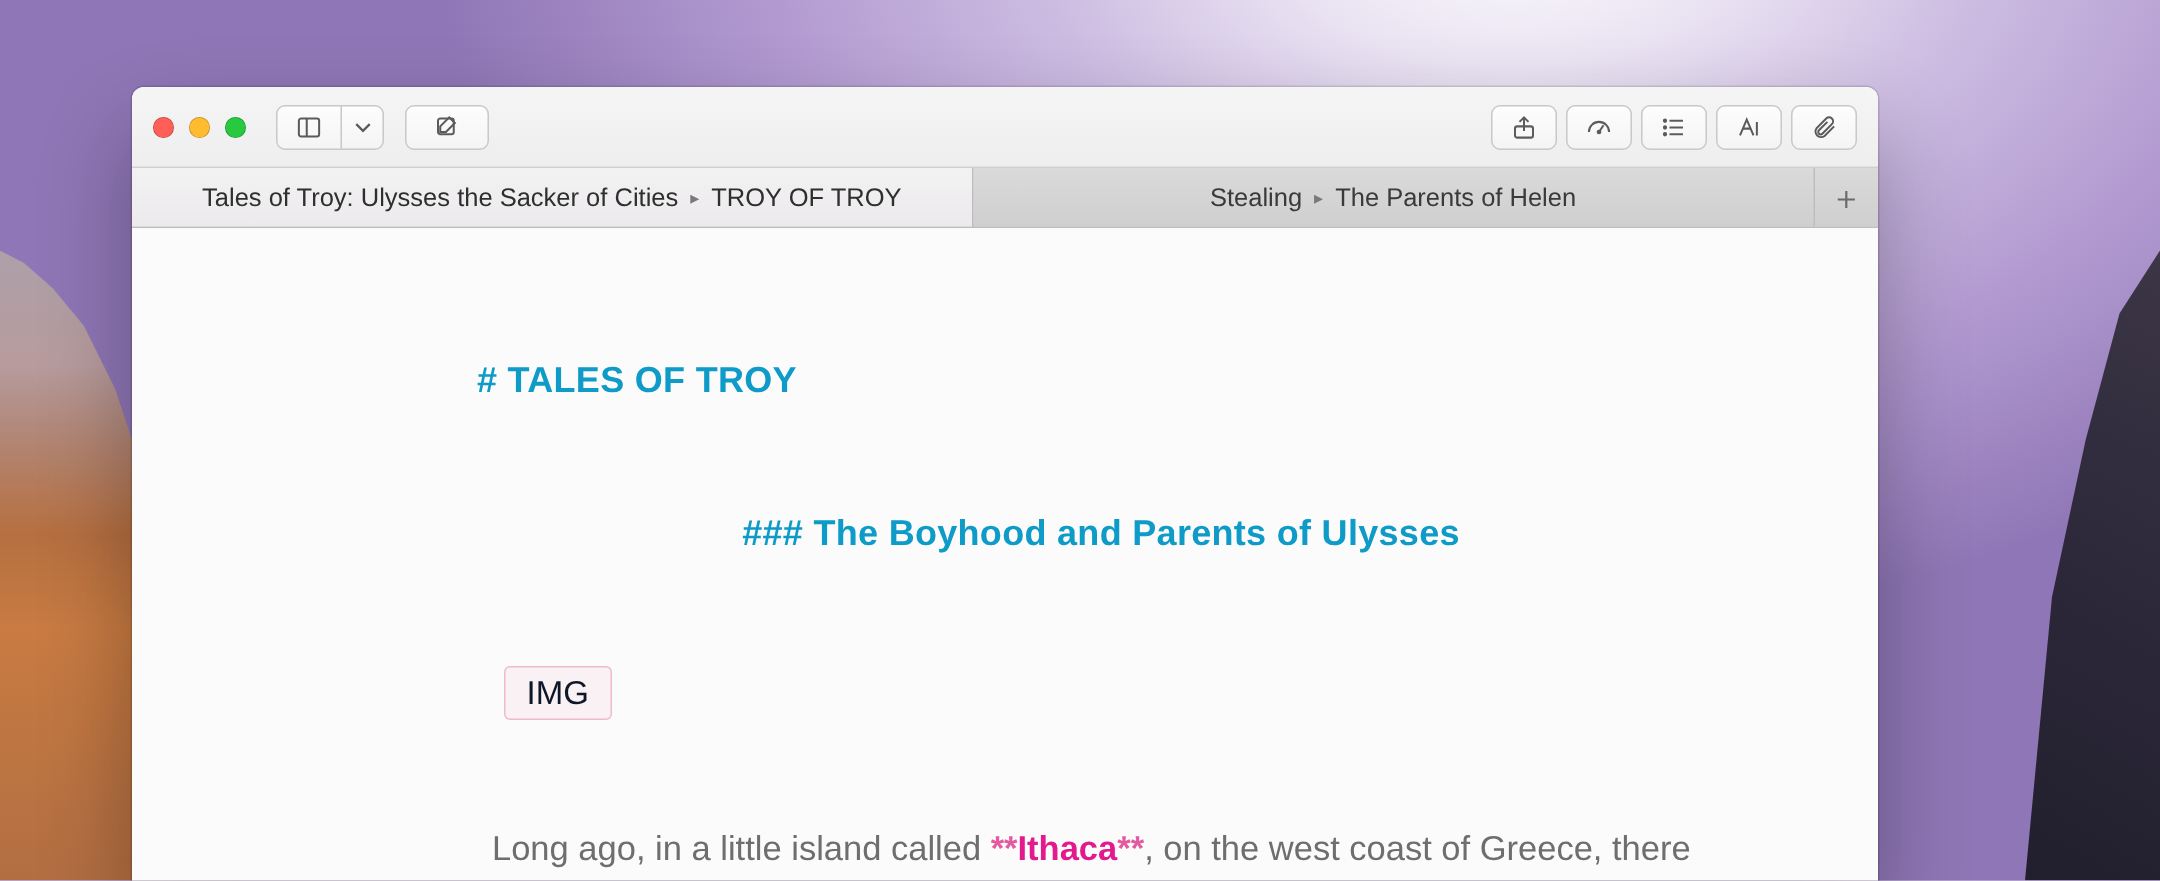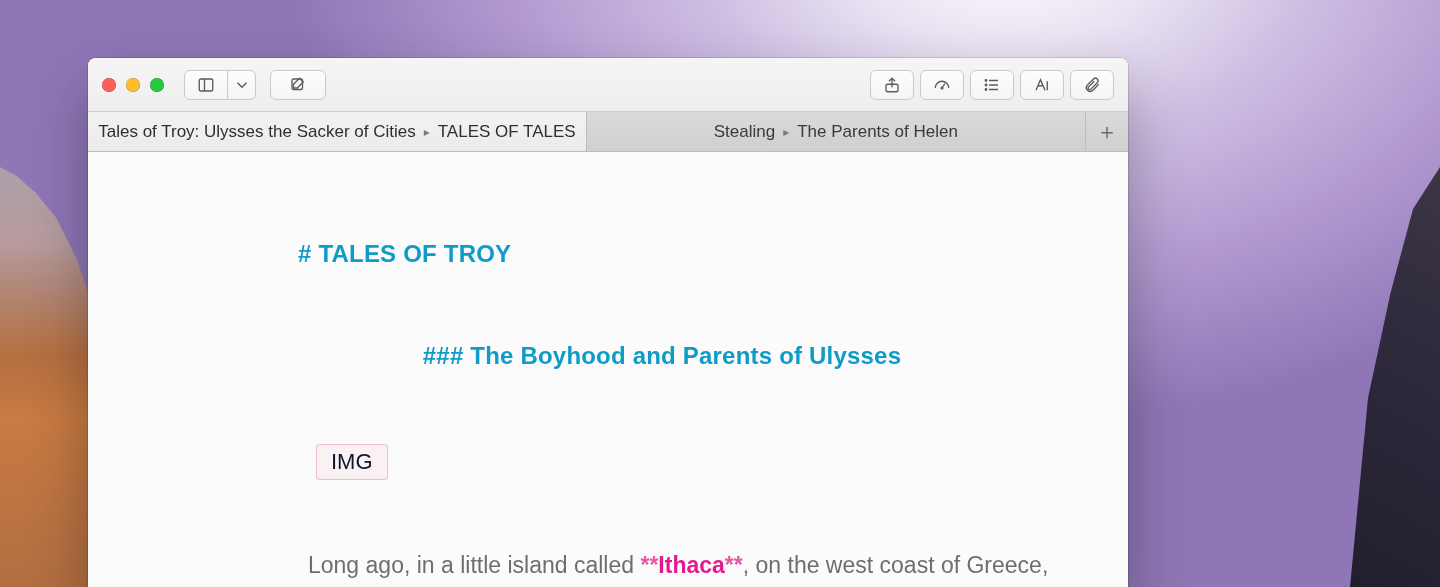--- a/index.html
+++ b/index.html
@@ -22,21 +22,21 @@
     mix-blend-mode: screen; opacity: .55;
   }
   .dark-edge-right {
     position: absolute; right: 0; bottom: 0; width: 90px; height: 420px;
     background: linear-gradient(210deg, #36313f 0%, #252231 60%, #1b1a26 100%);
     clip-path: polygon(100% 0%, 70% 10%, 45% 30%, 20% 55%, 0% 100%, 100% 100%);
     opacity: .95;
   }
 
   .window {
-    position: absolute; left: 88px; top: 58px; width: 1040px; height: 529px;
+    position: absolute; left: 88px; top: 58px; width: 1164px; height: 529px;
     background: #f6f6f6; border-radius: 8px 8px 0 0;
     box-shadow: 0 30px 60px rgba(0,0,0,.30), 0 0 0 1px rgba(0,0,0,.12);
     overflow: hidden;
   }
   .titlebar {
     height: 54px; display: flex; align-items: center;
     background: linear-gradient(180deg, #f6f5f6 0%, #efeeef 100%);
     border-bottom: 1px solid #cfcfcf;
     padding: 0 14px;
   }
@@ -66,21 +66,21 @@
   }
   .tab.active { background: linear-gradient(180deg, #f3f2f3, #eceaec); color: #2f2f2f; }
   .tab .crumb-sep { margin: 0 8px; color: #7a7a7a; font-size: 12px; }
   .newtab {
     width: 44px; display: flex; align-items: center; justify-content: center;
     background: linear-gradient(180deg, #dadada, #cfcfcf);
     font-size: 22px; color: #6a6a6a;
   }
 
   .editor { position: absolute; left: 0; right: 0; top: 94px; bottom: 0; background: #fbfbfb; overflow: hidden; }
-  .doc { padding: 88px 60px 0 60px; }
+  .doc { padding: 88px 60px 0 80px; }
   .h1, .h3 { color: #0f9bc7; font-weight: 700; letter-spacing: .2px; }
   .h1 { font-size: 24px; margin-left: 150px; }
   .h3 { font-size: 24px; margin: 74px 0 0 108px; text-align: center; }
   .img-badge {
     display: inline-block; margin: 74px 0 0 168px; padding: 4px 14px; font-size: 22px; color: #0f172a;
     background: rgba(226, 122, 158, .08); border: 1px solid rgba(226, 122, 158, .45); border-radius: 4px;
   }
   .para { margin: 64px 0 0 160px; font-size: 23px; color: #6e6e6e; line-height: 1.85; max-width: 880px; }
   .para .markstar { color: #e35aa0; font-weight: 600; }
   .para .bold { color: #e31a8e; font-weight: 800; }
@@ -177,21 +177,21 @@
           <path d="M21 11l-8.5 8.5a5 5 0 0 1-7-7L14 4a3.5 3.5 0 0 1 5 5l-8.5 8.5a2 2 0 0 1-3-3L15 7"></path>
         </svg>
       </span>
     </div>
   </div>
 
   <div class="tabbar">
     <div class="tab active">
       <span>Tales of Troy: Ulysses the Sacker of Cities</span>
       <span class="crumb-sep">▸</span>
-      <span>TALES OF TALES</span>
+      <span>TROY OF TROY</span>
     </div>
     <div class="tab">
       <span>Stealing</span>
       <span class="crumb-sep">▸</span>
       <span>The Parents of Helen</span>
     </div>
     <div class="newtab">
       <span>＋</span>
     </div>
   </div>

